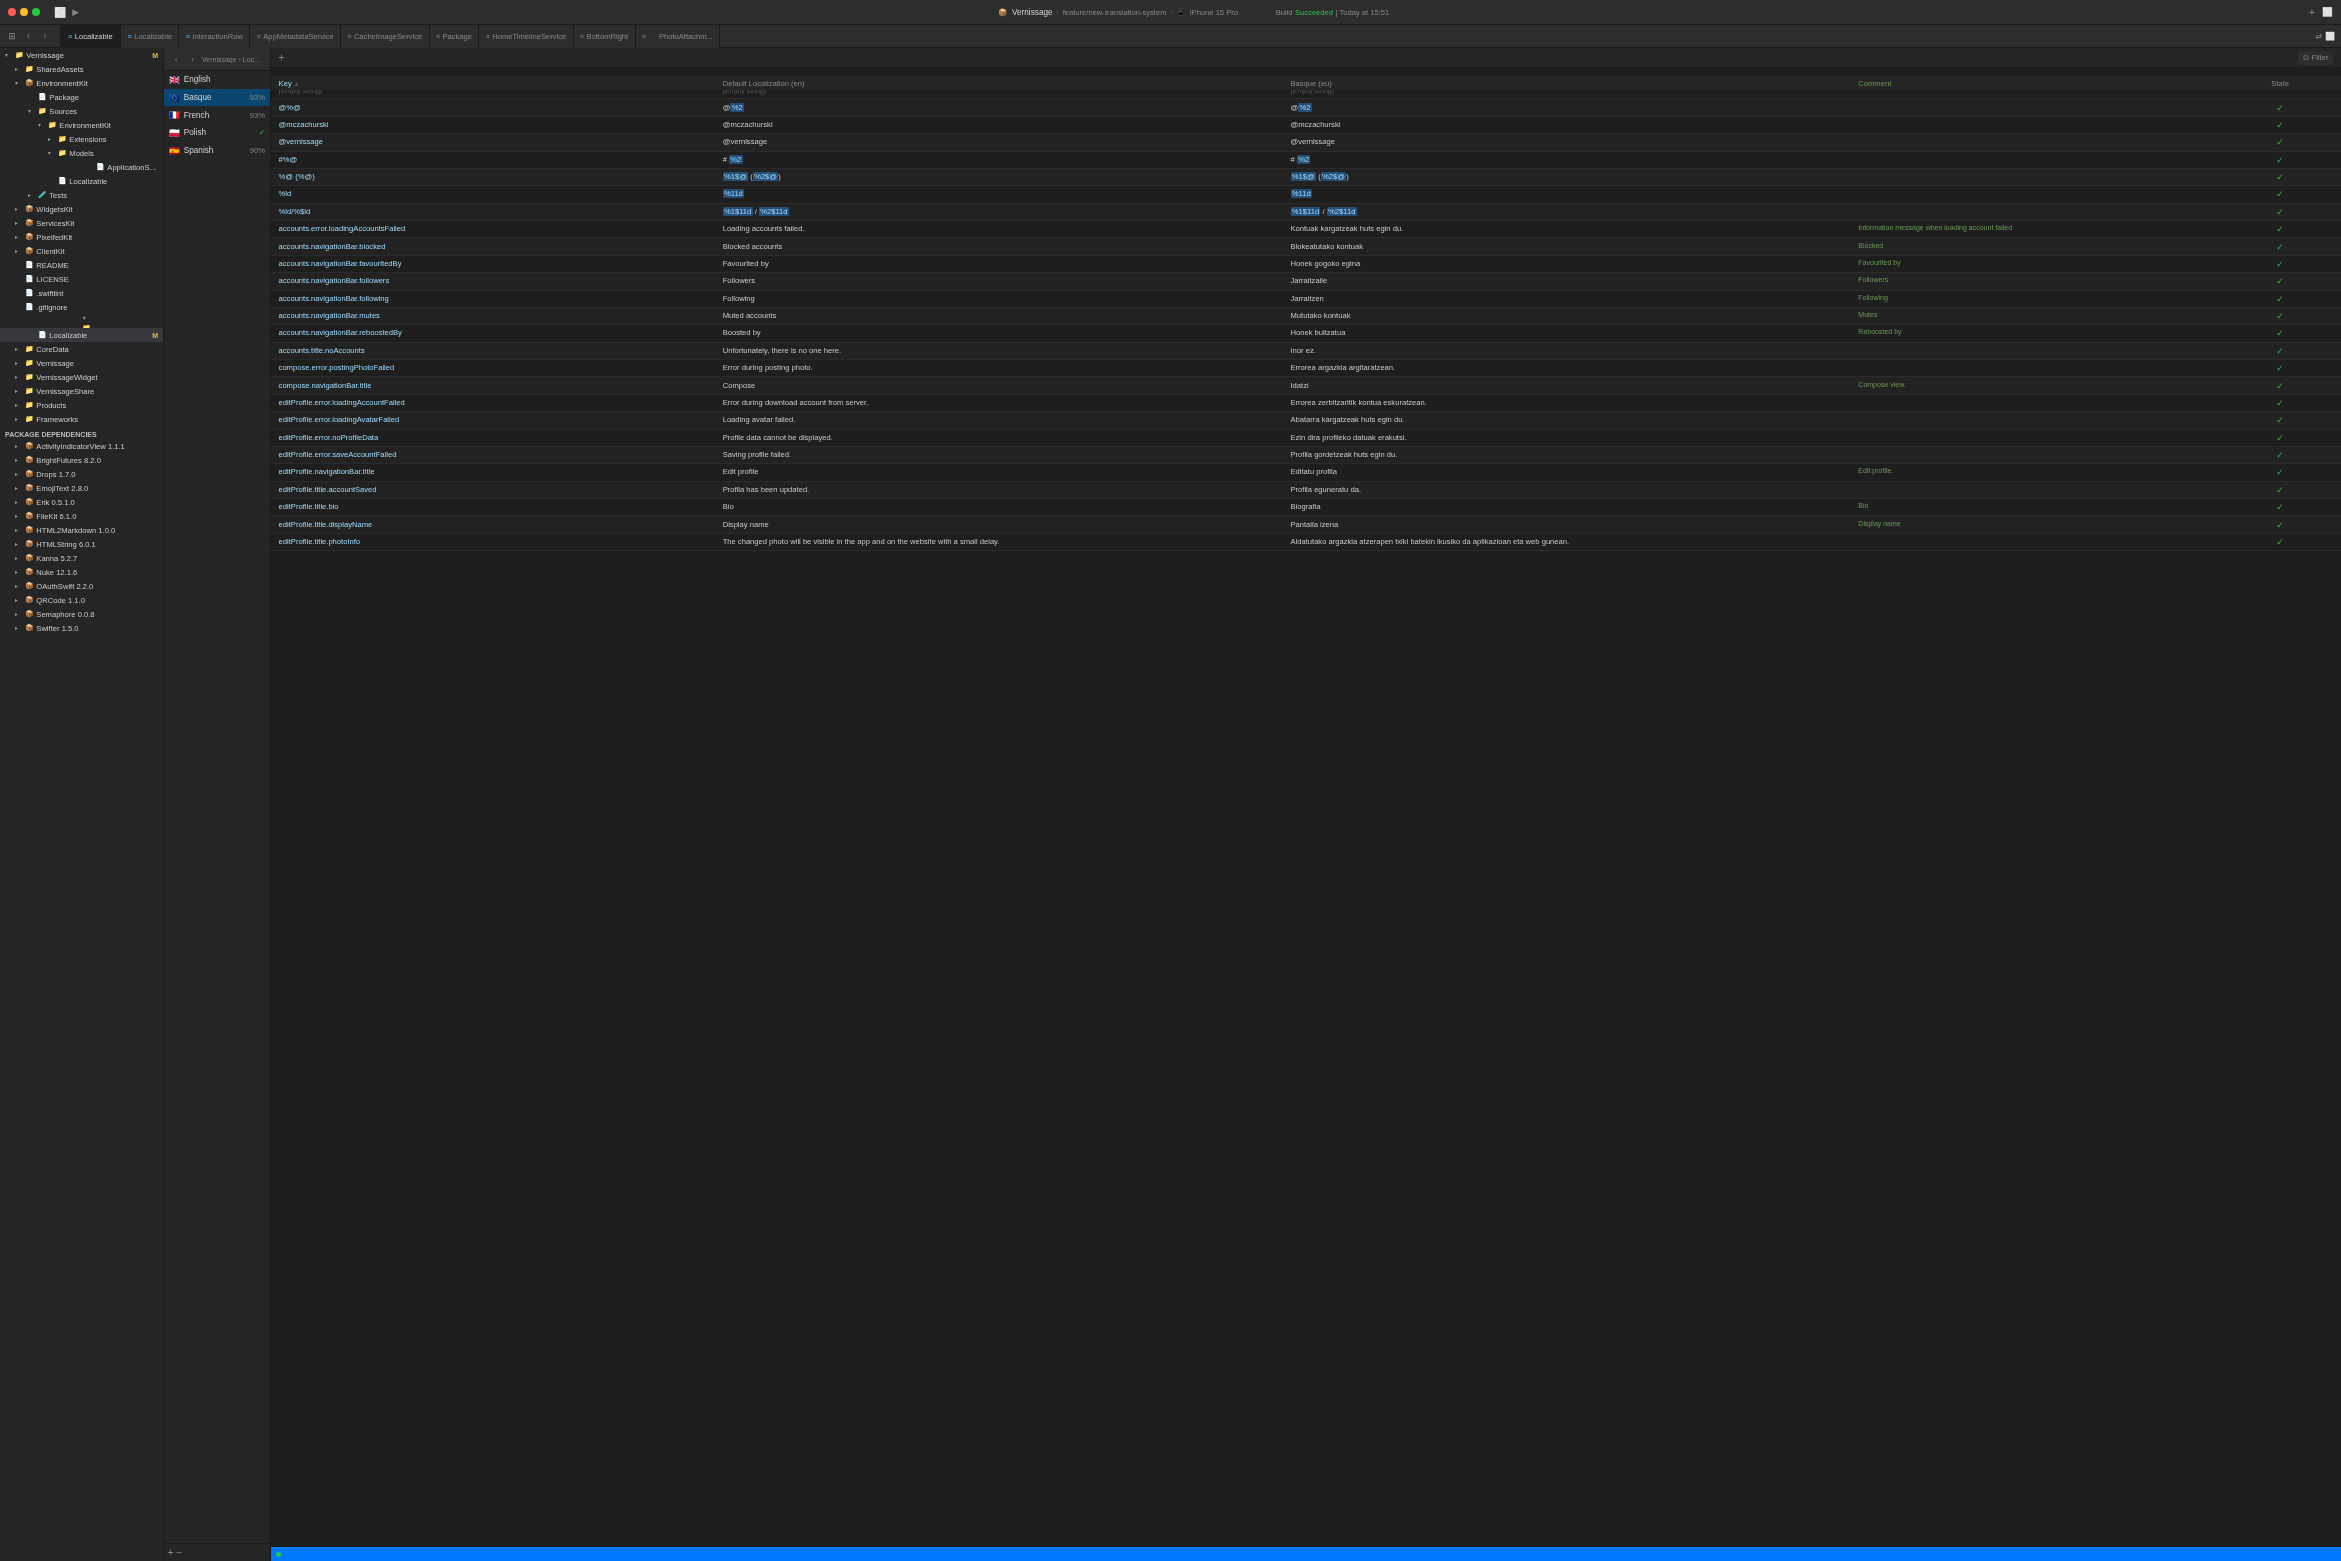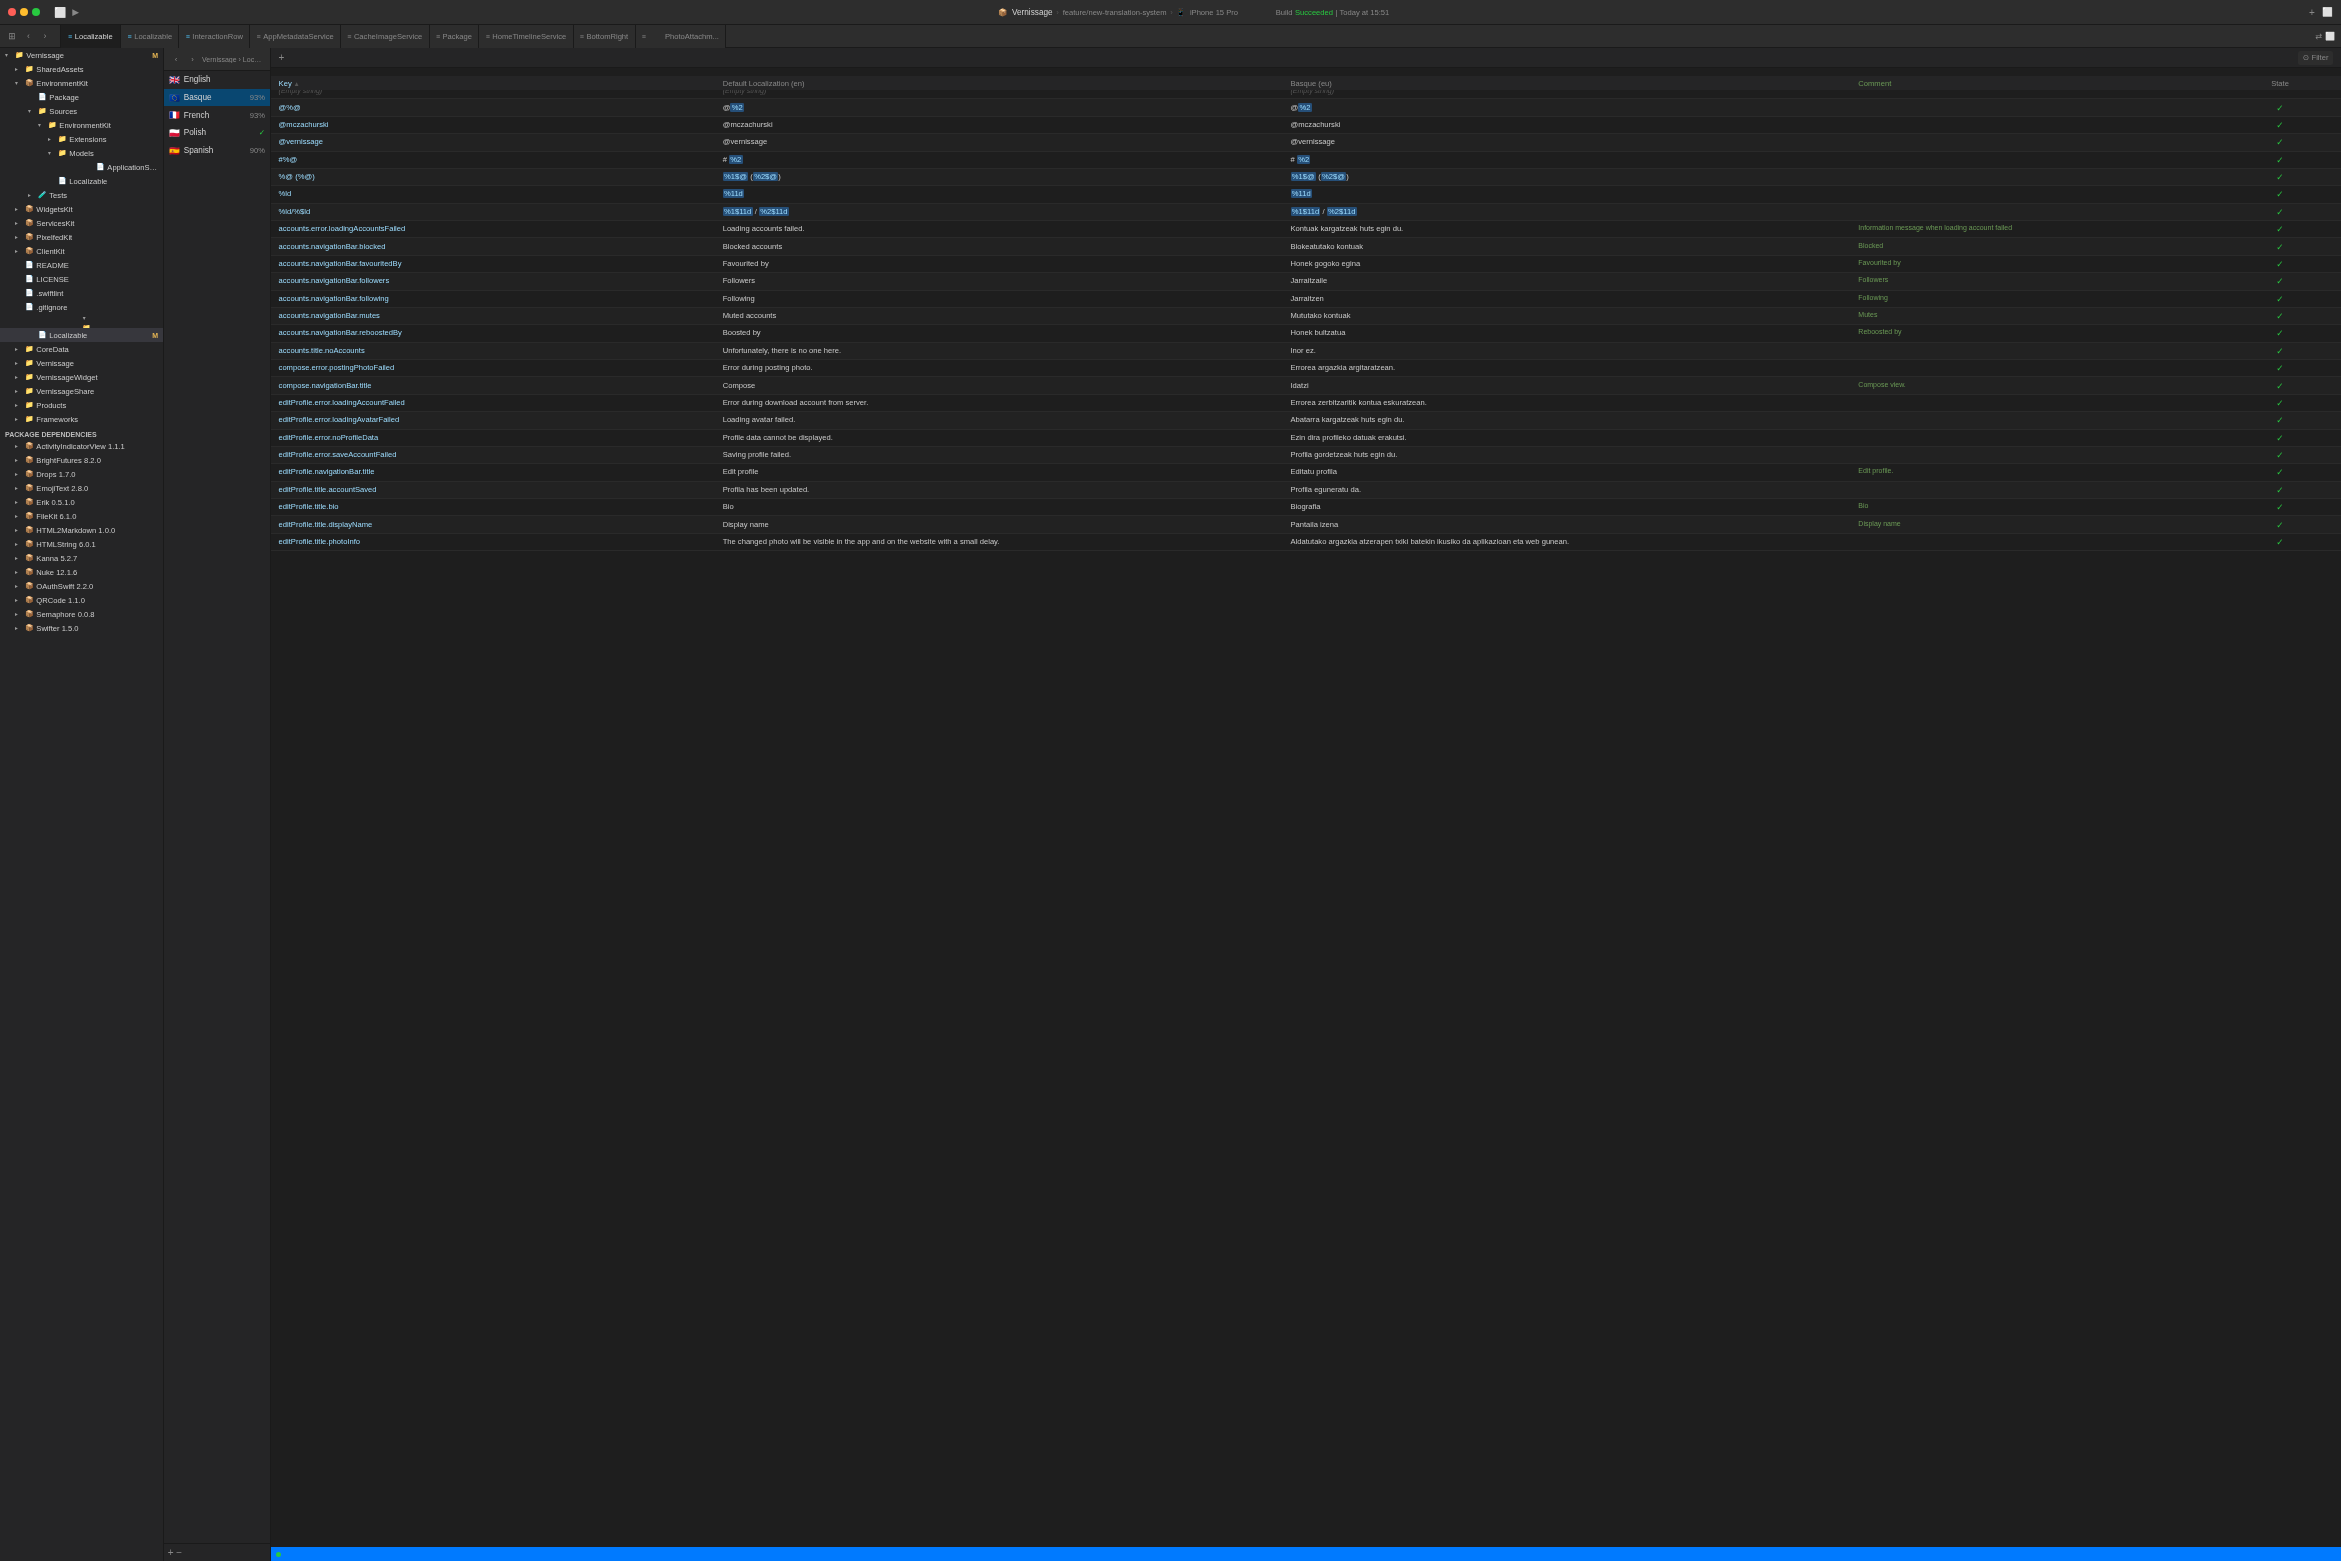--- a/index.html
+++ b/index.html
@@ -147,21 +147,21 @@
       <span>Package</span>
     </div>
     <div style="display:flex;align-items:center;gap:2.5px;padding:0 6.3px;background:#2d2d2d;border-right:0.6px solid #1a1a1a;cursor:pointer;font-size:7.6px;color:#888;">
       <span style="color:#888;font-size:7px;">≡</span>
       <span>HomeTimelineService</span>
     </div>
     <div style="display:flex;align-items:center;gap:2.5px;padding:0 6.3px;background:#2d2d2d;border-right:0.6px solid #1a1a1a;cursor:pointer;font-size:7.6px;color:#888;">
       <span style="color:#888;font-size:7px;">≡</span>
       <span>BottomRight</span>
     </div>
-    <div style="display:flex;align-items:center;gap:19px;padding:0 6.3px;background:#2d2d2d;border-right:0.6px solid #1a1a1a;cursor:pointer;font-size:7.6px;color:#888;">
+    <div style="display:flex;align-items:center;gap:13px;padding:0 6.3px;background:#2d2d2d;border-right:0.6px solid #1a1a1a;cursor:pointer;font-size:7.6px;color:#888;">
       <span style="color:#888;font-size:7px;">≡</span>
       <span>PhotoAttachm...</span>
     </div>
   </div>
   <div style="margin-left:auto;display:flex;align-items:center;gap:3.8px;">
     <span style="color:#888;font-size:8.2px;cursor:pointer;">⇄</span>
     <span style="color:#888;font-size:8.2px;cursor:pointer;">⬜</span>
   </div>
 </div>
 

